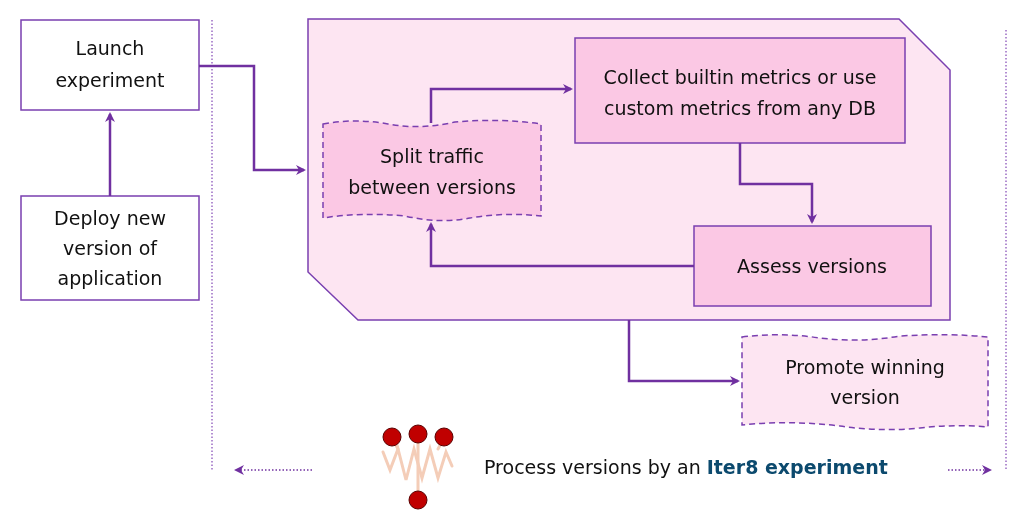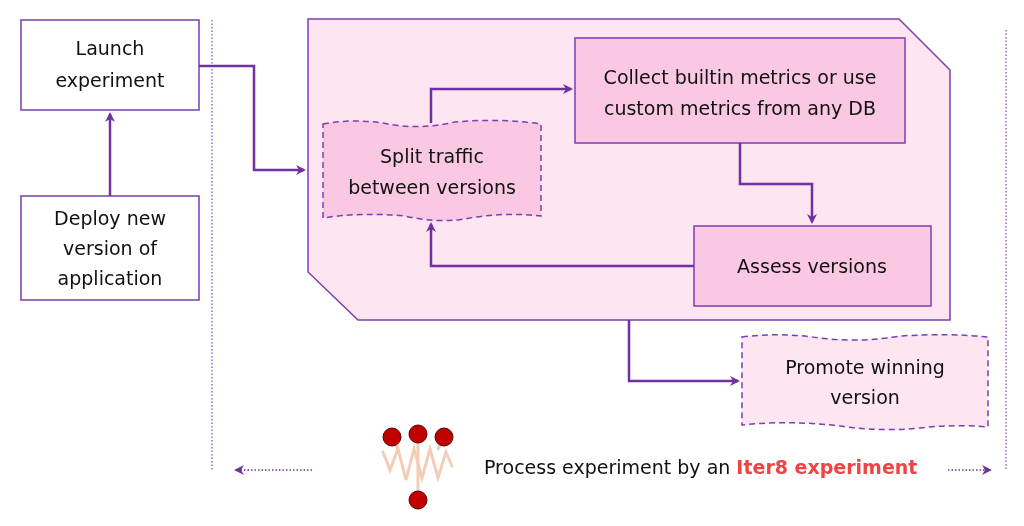--- a/index.html
+++ b/index.html
@@ -1,20 +1,20 @@
 <!DOCTYPE html>
 <html><head>
 <meta charset="utf-8">
 <style>
   html, body { margin:0; padding:0; background:#ffffff; }
   body { width:1024px; height:526px; position:relative; overflow:hidden; font-family:"DejaVu Sans", sans-serif; }
   svg#diagram { position:absolute; left:0; top:0; }
   .box-text { font-family:"DejaVu Sans", sans-serif; font-size:19px; fill:#111111; }
   .footer-text { position:absolute; left:484px; top:456px; font-size:19px; color:#111; white-space:nowrap; font-family:"DejaVu Sans", sans-serif; }
-  .footer-text .brand { color:#ef4444; font-weight:bold; }
+  .footer-text .brand { color:#0c4a6e; font-weight:bold; }
 </style>
 </head>
 <body>
 
 <svg id="diagram" width="1024" height="526" viewBox="0 0 1024 526">
   <defs>
     <marker id="ah" markerWidth="10" markerHeight="10" refX="8" refY="5" orient="auto" markerUnits="userSpaceOnUse">
       <path d="M0,0 L10,5 L0,10 L3,5 Z" fill="#7030a0"></path>
     </marker>
     <marker id="ahs" markerWidth="10" markerHeight="10" refX="2" refY="5" orient="auto-start-reverse" markerUnits="userSpaceOnUse">
@@ -77,14 +77,14 @@
     <text x="740" y="115">custom metrics from any DB</text>
 
     <text x="812" y="273">Assess versions</text>
 
     <text x="865" y="374">Promote winning</text>
     <text x="865" y="404">version</text>
   </g>
 </svg>
 
 <div class="footer-text">
-  <span style="white-space: pre;">Process experiment by an </span><span class="brand">Iter8 experiment</span>
+  <span style="white-space: pre;">Process versions by an </span><span class="brand">Iter8 experiment</span>
 </div>
 
 </body></html>

